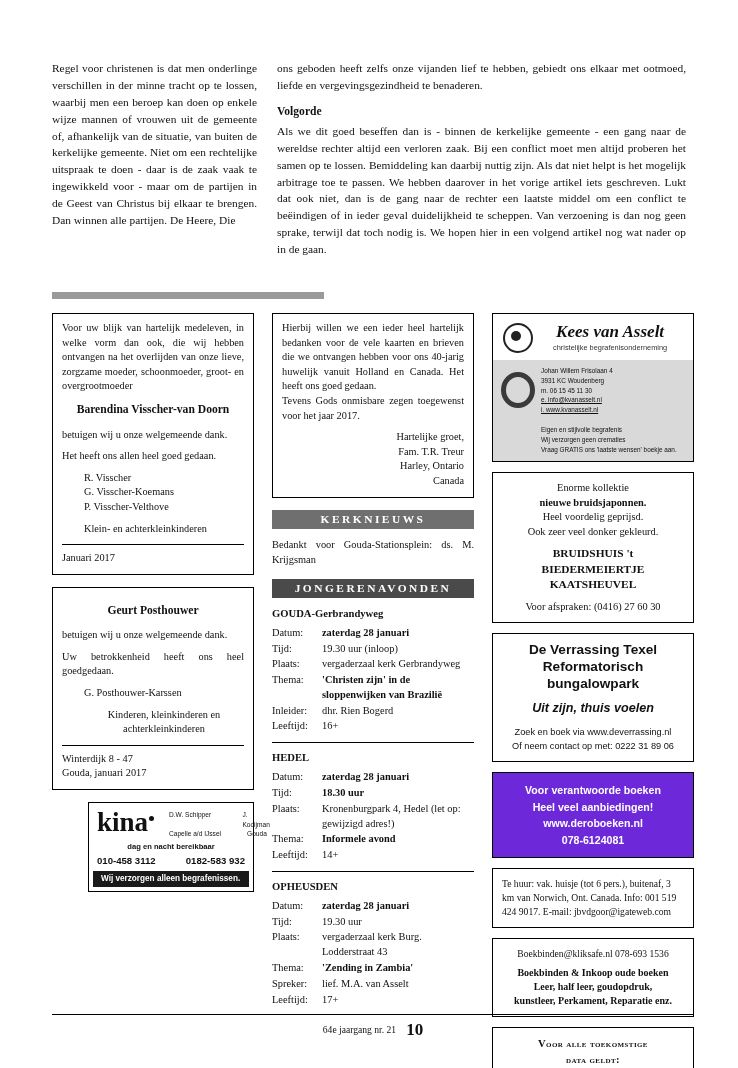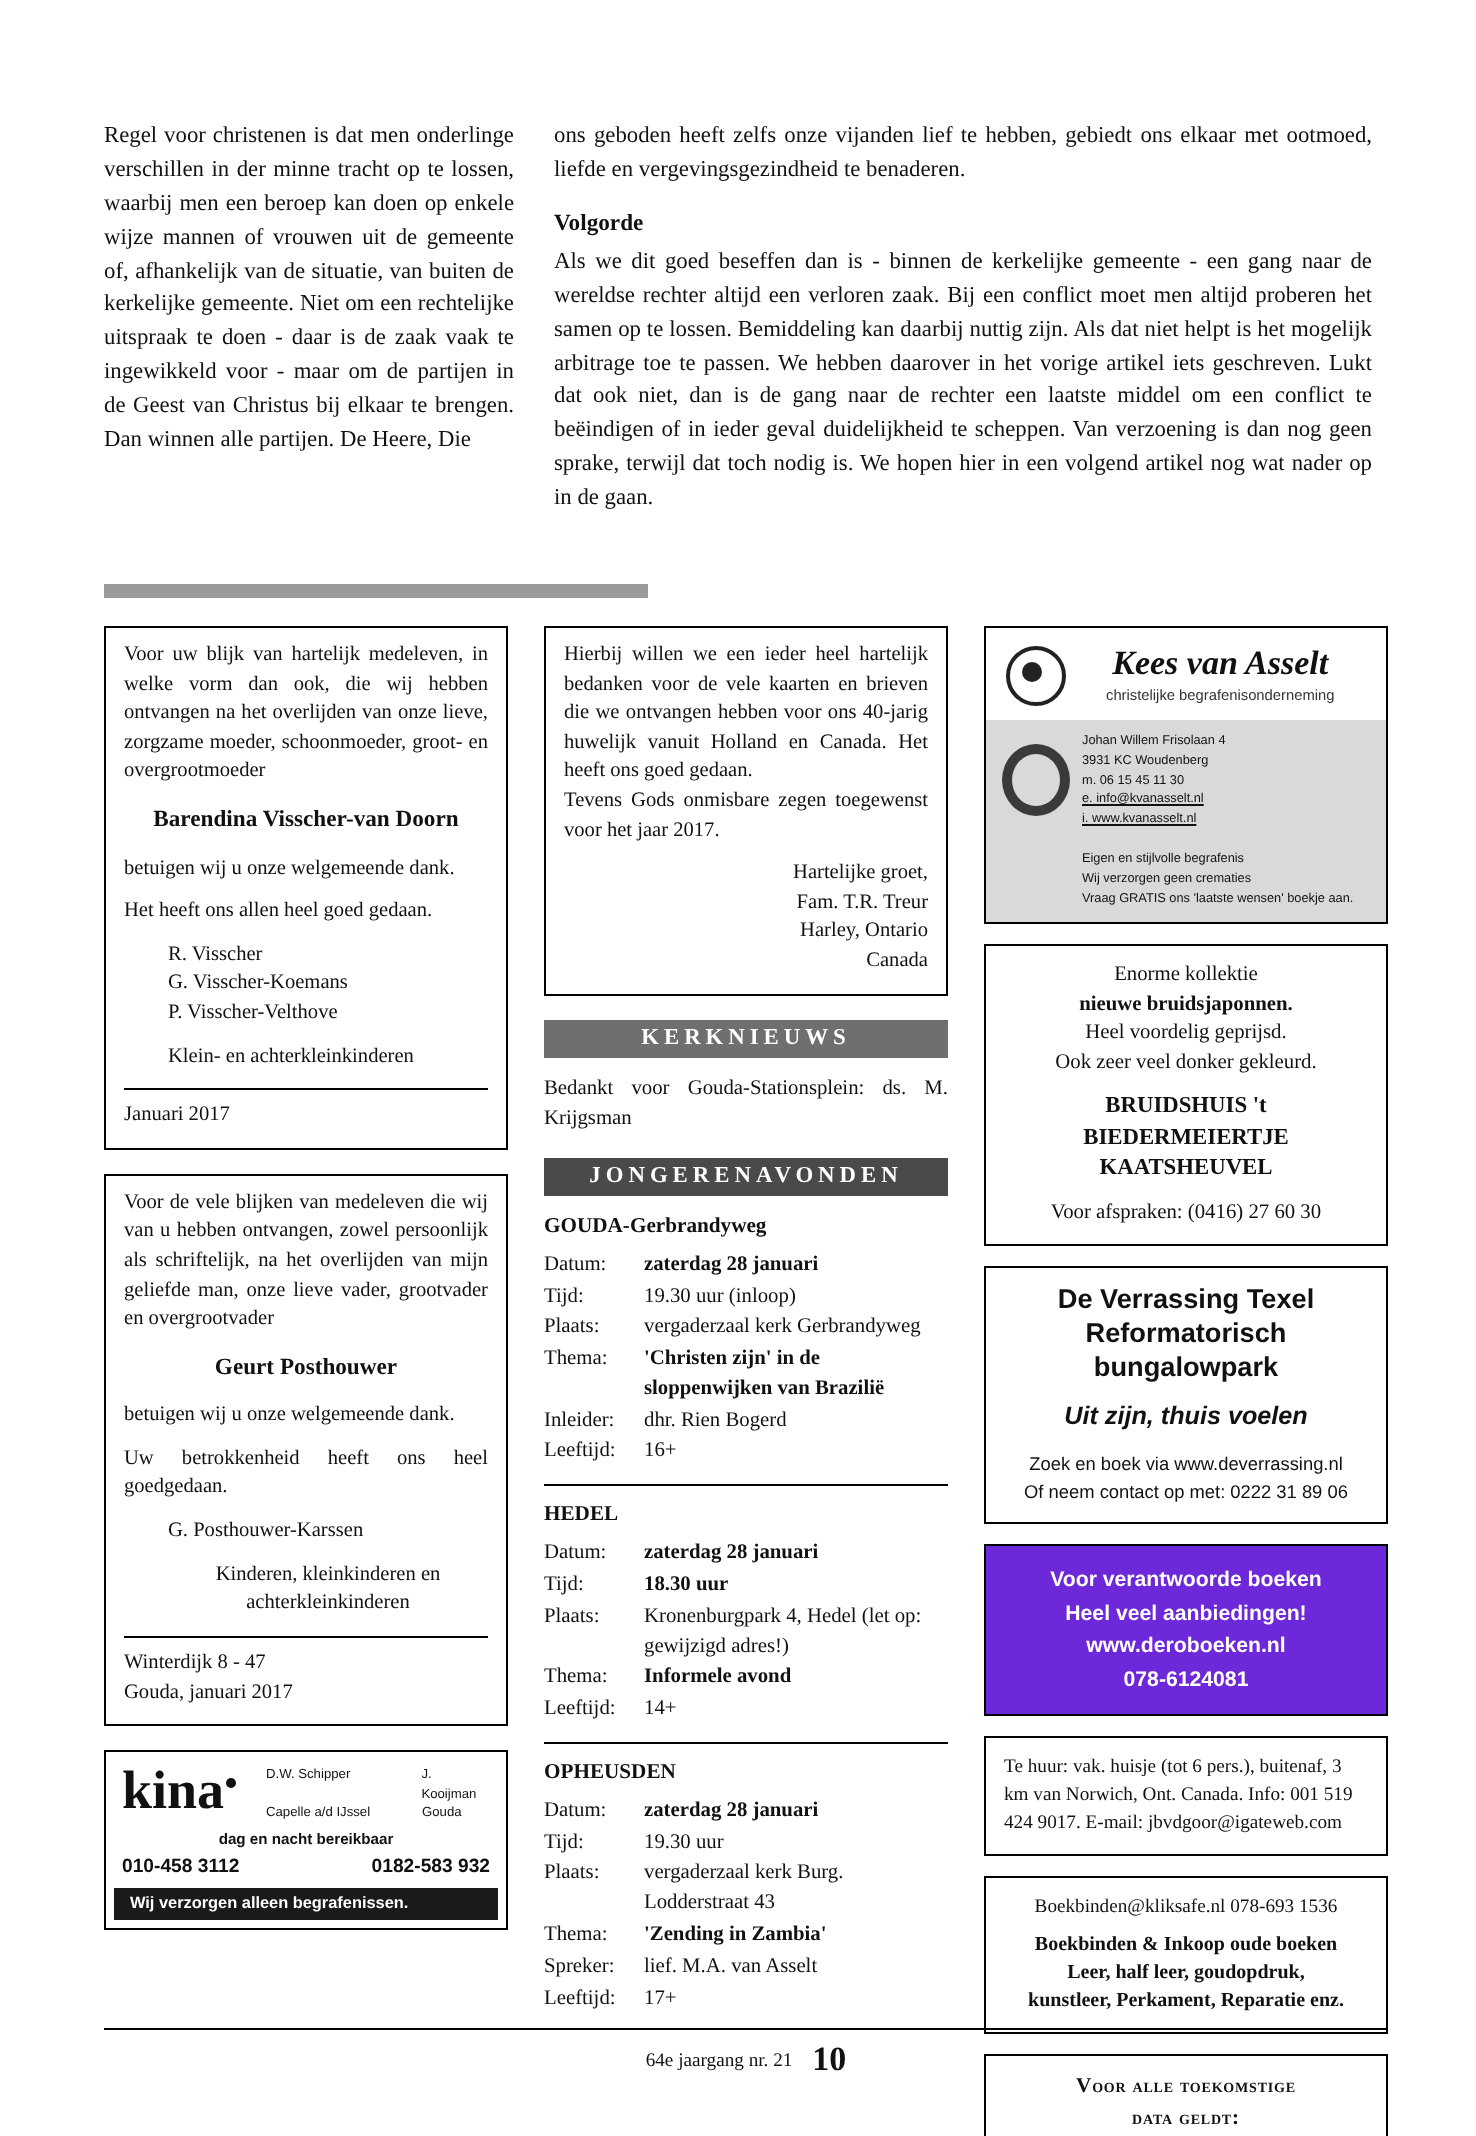--- a/index.html
+++ b/index.html
@@ -158,20 +158,21 @@
     line-height: 1.5; letter-spacing: .4px;
   }
   .ad .huur { text-align:left; font-size:9.6px; line-height:1.45;}
 
   
   .kina {
     border: 1px solid #000;
     box-sizing: border-box;
     padding: 0;
     font-family: "Liberation Sans", sans-serif;
+    margin-left: 36px;
   }
   .kina-top { display: flex; padding: 7px 8px 2px 8px; align-items: flex-start; }
   .kina-logo {
     font-family: "Liberation Serif", serif;
     font-size: 27px; font-weight: bold; line-height: .95; color: #111;
     flex: 0 0 72px;
   }
   .kina-dot {
     display:inline-block; width:5px; height:5px; background:#111; border-radius:50%;
     vertical-align: super; margin-left: 1px;
@@ -227,21 +228,20 @@
         <p>Het heeft ons allen heel goed gedaan.</p>
         <p class="sig">R. Visscher</p>
         <p class="sig">G. Visscher-Koemans</p>
         <p class="sig">P. Visscher-Velthove</p>
         <p class="sig2">Klein- en achterkleinkinderen</p>
         <hr class="hr">
         <p class="date">Januari 2017</p>
       </div>
 
       <div class="box fam">
-        <p>Voor de vele blijken van medeleven die wij van u hebben ontvangen, zowel persoonlijk als schriftelijk, na het overlijden van mijn geliefde man, onze lieve vader, grootvader en overgrootvader</p>
         <div class="name">Geurt Posthouwer</div>
         <p>betuigen wij u onze welgemeende dank.</p>
         <p>Uw betrokkenheid heeft ons heel goedgedaan.</p>
         <p class="sig2">G. Posthouwer-Karssen</p>
         <p class="sig2 center">Kinderen, kleinkinderen en achterkleinkinderen</p>
         <hr class="hr">
         <p class="date">Winterdijk 8 - 47</p>
         <p class="date">Gouda, januari 2017</p>
       </div>
 

